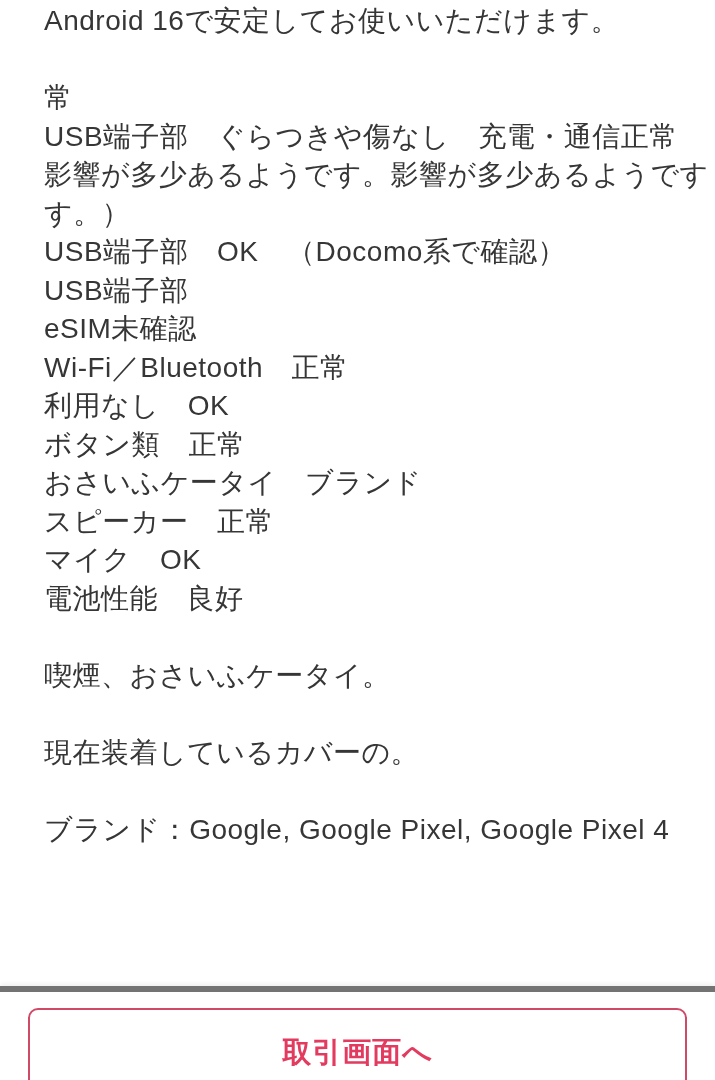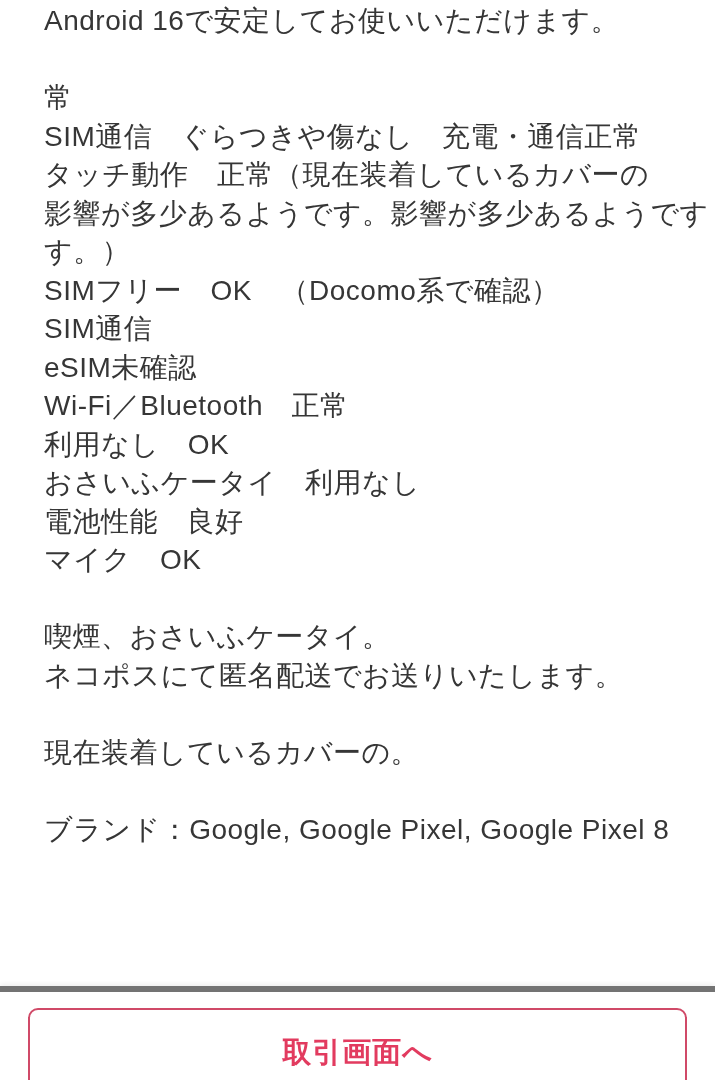--- a/index.html
+++ b/index.html
@@ -65,39 +65,39 @@
 </style>
 </head>
 <body>
 
 <div class="screen">
 
   <div class="description">
     <div class="line">Android 16で安定してお使いいただけます。</div>
     <div class="line"></div>
     <div class="line">常</div>
-    <div class="line">SIM通信　ぐらつきや傷なし　充電・通信正常</div>
-    <div class="line">タッチ動作　正常（現在装着しているカバーの</div>
+    <div class="line">USB端子部　ぐらつきや傷なし　充電・通信正常</div>
     <div class="line">影響が多少あるようです。影響が多少あるようです</div>
     <div class="line">す。）</div>
-    <div class="line">SIMフリー　OK　（Docomo系で確認）</div>
-    <div class="line">SIM通信</div>
+    <div class="line">USB端子部　OK　（Docomo系で確認）</div>
+    <div class="line">USB端子部</div>
     <div class="line">eSIM未確認</div>
     <div class="line">Wi-Fi／Bluetooth　正常</div>
     <div class="line">利用なし　OK</div>
-    <div class="line">おさいふケータイ　利用なし</div>
+    <div class="line">ボタン類　正常</div>
+    <div class="line">おさいふケータイ　ブランド</div>
+    <div class="line">スピーカー　正常</div>
+    <div class="line">マイク　OK</div>
     <div class="line">電池性能　良好</div>
-    <div class="line">マイク　OK</div>
     <div class="line"></div>
     <div class="line">喫煙、おさいふケータイ。</div>
-    <div class="line">ネコポスにて匿名配送でお送りいたします。</div>
     <div class="line"></div>
     <div class="line">現在装着しているカバーの。</div>
     <div class="line"></div>
-    <div class="line">ブランド：Google, Google Pixel, Google Pixel 8</div>
+    <div class="line">ブランド：Google, Google Pixel, Google Pixel 4</div>
   </div>
 
   <div class="bottom-bar">
     <div class="transaction-button">
       <span>取引画面へ</span>
     </div>
   </div>
 
 </div>
 

